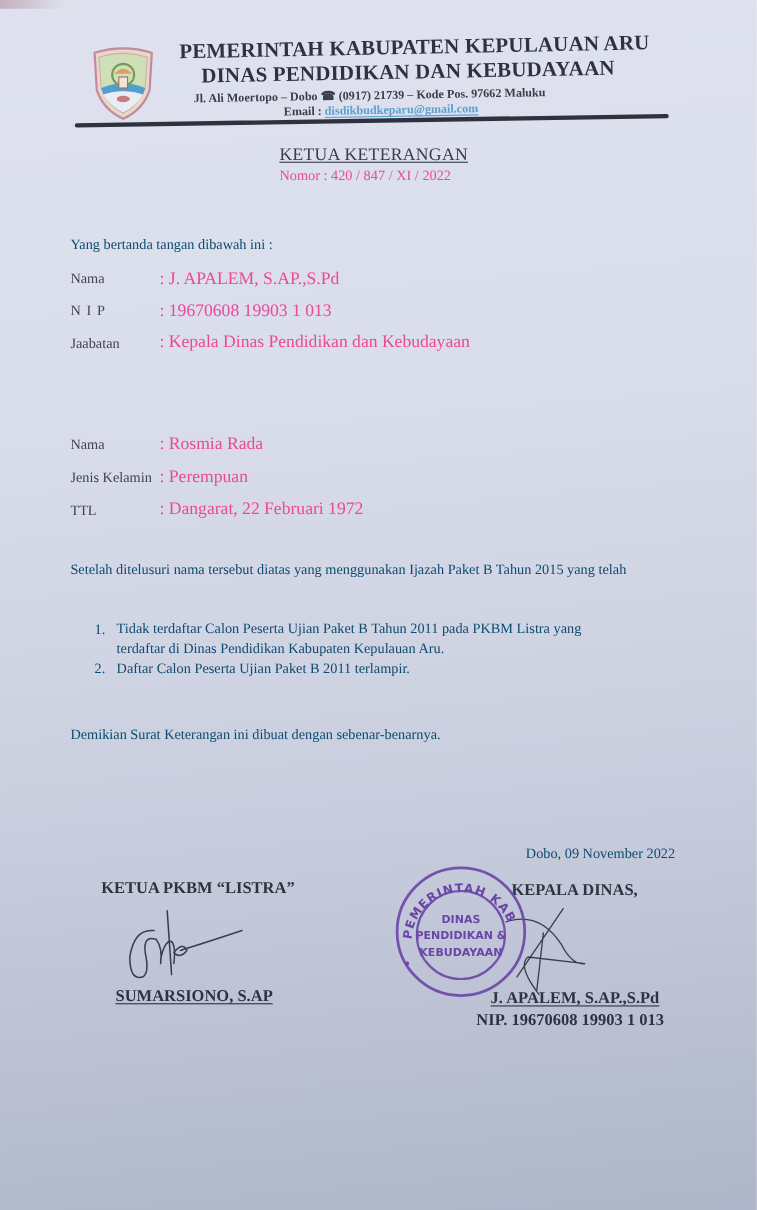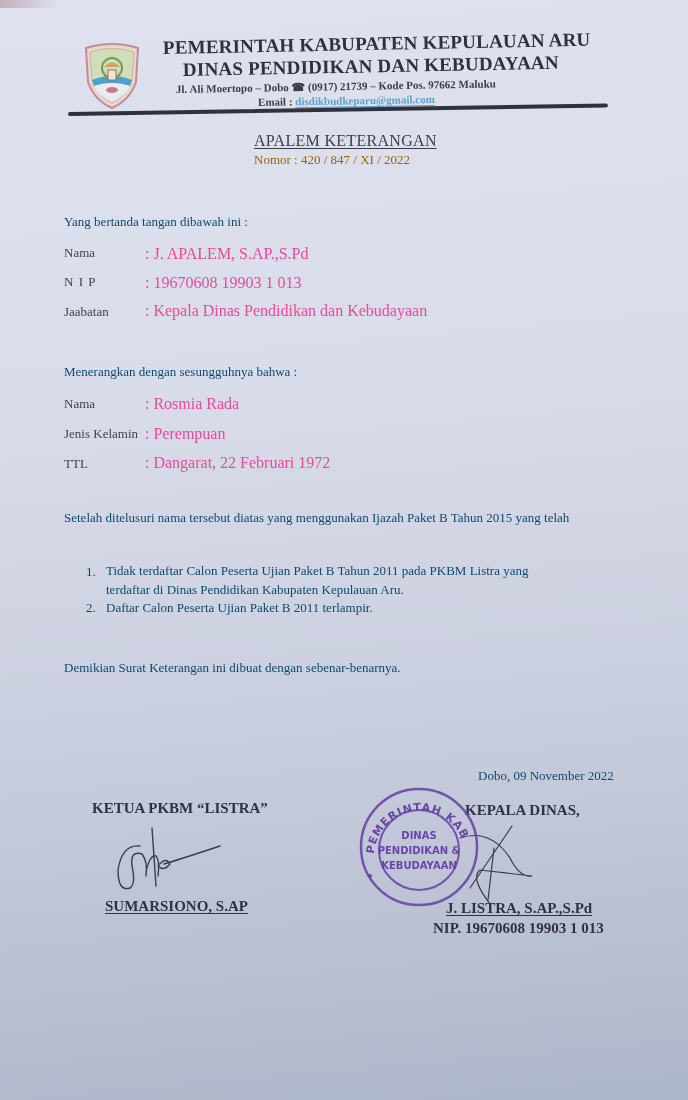--- a/index.html
+++ b/index.html
@@ -37,21 +37,21 @@
       position: absolute; left: 68px; top: 112px; width: 540px; height: 4px;
       background: #2f323e; transform: rotate(-.9deg); transform-origin: left center;
       border-radius: 2px;
     }
 
     
     .title {
       position: absolute; left: 254px; top: 132px; font-size: 16px; color: #3a3d4c;
       text-decoration: underline; text-underline-offset: 2px; letter-spacing: .3px;
     }
-    .nomor { position: absolute; left: 254px; top: 152px; font-size: 13px; color: #a16207; }
+    .nomor { position: absolute; left: 254px; top: 152px; font-size: 13px; color: #ec4899; }
 
     
     .txt { position: absolute; font-size: 13px; color: #0c4a6e; white-space: nowrap; }
     .lbl { position: absolute; font-size: 13px; color: #3f4252; }
     .val { position: absolute; font-size: 16px; color: #ec4899; white-space: nowrap; }
 
     
     .sig-bold { position: absolute; font-size: 15px; font-weight: bold; color: #2f3240; white-space: nowrap; }
     .u { text-decoration: underline; text-underline-offset: 2px; }
     .stamp { position: absolute; left: 356px; top: 784px; width: 126px; height: 126px; }
@@ -76,35 +76,34 @@
   </svg>
 
   <div class="head-line1">PEMERINTAH KABUPATEN KEPULAUAN ARU</div>
   <div class="head-line2">DINAS PENDIDIKAN DAN KEBUDAYAAN</div>
   <div class="head-addr">Jl. Ali Moertopo – Dobo ☎ (0917) 21739 – Kode Pos. 97662 Maluku</div>
   <div class="head-email">
     <span>Email : </span><span class="mail u">disdikbudkeparu@gmail.com</span>
   </div>
   <div class="head-rule"></div>
 
-  <div class="title">APALEM KETERANGAN</div>
+  <div class="title">KETUA KETERANGAN</div>
   <div class="nomor">Nomor : 420 / 847 / XI / 2022</div>
 
   <div class="txt" style="left:64px; top:214px;">Yang bertanda tangan dibawah ini :</div>
 
   <div class="lbl" style="left:64px; top:245px;">Nama</div>
   <div class="val" style="left:145px; top:245px;">: J. APALEM, S.AP.,S.Pd</div>
 
   <div class="lbl" style="left:64px; top:274px; letter-spacing:1px;">N I P</div>
   <div class="val" style="left:145px; top:274px;">: 19670608 19903 1 013</div>
 
   <div class="lbl" style="left:64px; top:304px;">Jaabatan</div>
   <div class="val" style="left:145px; top:302px;">: Kepala Dinas Pendidikan dan Kebudayaan</div>
 
-  <div class="txt" style="left:64px; top:364px;">Menerangkan dengan sesungguhnya bahwa :</div>
 
   <div class="lbl" style="left:64px; top:396px;">Nama</div>
   <div class="val" style="left:145px; top:395px;">: Rosmia Rada</div>
 
   <div class="lbl" style="left:64px; top:426px;">Jenis Kelamin</div>
   <div class="val" style="left:145px; top:425px;">: Perempuan</div>
 
   <div class="lbl" style="left:64px; top:456px;">TTL</div>
   <div class="val" style="left:145px; top:454px;">: Dangarat, 22 Februari 1972</div>
 
@@ -140,15 +139,15 @@
     <circle cx="63" cy="66" r="40" fill="none" stroke="#6a45a8" stroke-width="2" opacity=".9"></circle>
     <text font-family="'DejaVu Sans', sans-serif" font-size="11" font-weight="bold" fill="#6a45a8" letter-spacing="1">
       <textPath href="#stampArc">PEMERINTAH KABUPATEN</textPath>
     </text>
     <text x="63" y="55" text-anchor="middle" font-family="'DejaVu Sans', sans-serif" font-size="10" font-weight="bold" fill="#6a45a8">DINAS</text>
     <text x="63" y="70" text-anchor="middle" font-family="'DejaVu Sans', sans-serif" font-size="10" font-weight="bold" fill="#6a45a8">PENDIDIKAN &amp;</text>
     <text x="63" y="85" text-anchor="middle" font-family="'DejaVu Sans', sans-serif" font-size="10" font-weight="bold" fill="#6a45a8">KEBUDAYAAN</text>
     <circle cx="14" cy="92" r="2" fill="#6a45a8"></circle>
   </svg>
 
-  <div class="sig-bold u" style="left:446px; top:900px;">J. LISTRA, S.AP.,S.Pd</div>
+  <div class="sig-bold u" style="left:446px; top:900px;">J. APALEM, S.AP.,S.Pd</div>
   <div class="sig-bold" style="left:433px; top:920px;">NIP. 19670608 19903 1 013</div>
 </div>
 
 </body></html>

